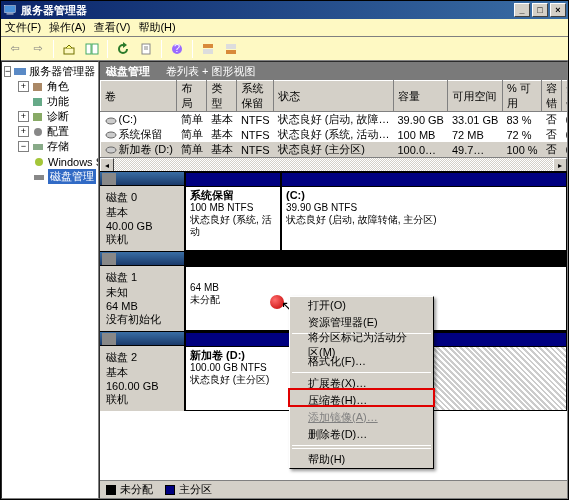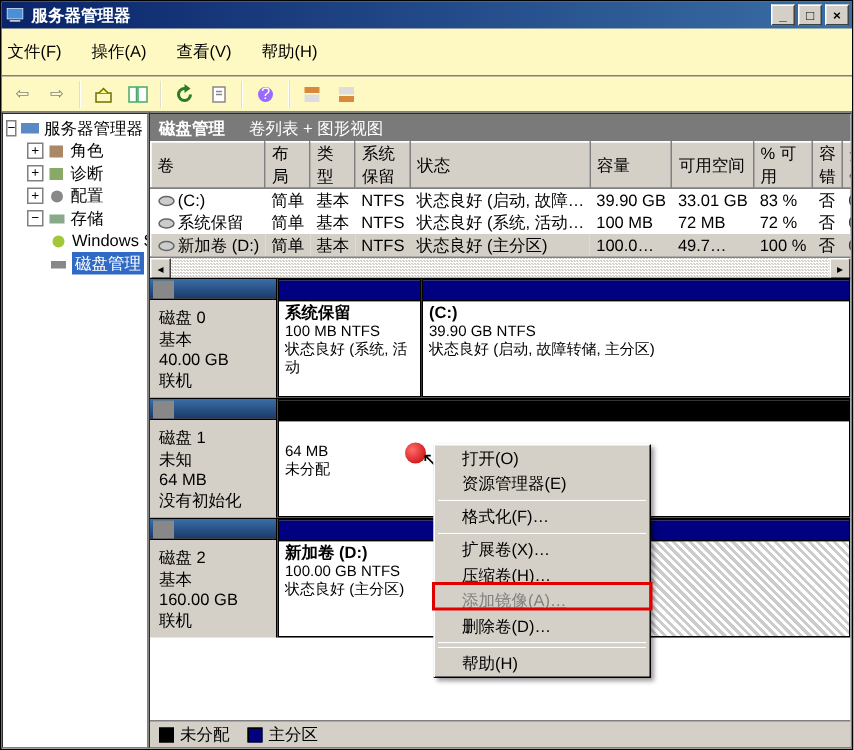--- a/index.html
+++ b/index.html
@@ -2,21 +2,21 @@
 <html><head>
 <meta charset="utf-8">
 <style>
 * { box-sizing: border-box; margin: 0; padding: 0; font-family: "SimSun", "宋体", sans-serif; font-size: 11px; }
 body { background: #d4d0c8; width: 569px; height: 500px; overflow: hidden; }
 .window { width: 569px; height: 500px; border: 1px solid #000; background: #fef9c3; display: flex; flex-direction: column; }
 .titlebar { height: 18px; background: linear-gradient(to right, #0a246a, #3a6ea5); color: #fff; display: flex; align-items: center; padding: 0 2px; font-weight: bold; }
 .titlebar .icon { width: 14px; height: 14px; margin-right: 4px; display: inline-block; }
 .titlebar .spacer { flex: 1; }
 .winbtn { width: 16px; height: 14px; background: #d4d0c8; border: 1px solid #fff; border-right-color: #404040; border-bottom-color: #404040; margin-left: 2px; font-size: 9px; display: flex; align-items: center; justify-content: center; color: #000; }
-.menubar { height: 32px; display: flex; align-items: center; padding: 0 4px; gap: 20px; border-bottom: 1px solid #808080; }
+.menubar { height: 18px; display: flex; align-items: center; padding: 0 4px; gap: 8px; border-bottom: 1px solid #808080; }
 .menubar span { }
 .toolbar { height: 24px; display: flex; align-items: center; padding: 0 4px; gap: 3px; border-bottom: 1px solid #808080; }
 .tbtn { width: 20px; height: 20px; display: flex; align-items: center; justify-content: center; }
 .divider { width: 1px; height: 18px; background: #808080; margin: 0 2px; border-right: 1px solid #fff; }
 .body { flex: 1; display: flex; }
 .tree { width: 98px; background: #fff; border: 1px inset #808080; overflow: hidden; padding: 2px; }
 .tree-item { display: flex; align-items: center; height: 15px; white-space: nowrap; }
 .tree-item .exp { width: 11px; height: 11px; border: 1px solid #808080; display: inline-flex; align-items: center; justify-content: center; font-size: 9px; margin-right: 2px; line-height: 1; }
 .tree-item .ticon { width: 14px; height: 12px; display: inline-block; margin-right: 2px; }
 .tree-item .sel { background: #316ac5; color: #fff; padding: 0 2px; }
@@ -141,20 +141,26 @@
             </svg></span>
         <span>服务器管理器 (W</span>
       </div>
       <div class="tree-sub">
         <div class="tree-item">
             <span class="exp">+</span>
             <span class="ticon"><svg width="14" height="12">
                 <rect x="2" y="2" width="9" height="8" fill="#a86"></rect>
               </svg></span>
             <span>角色</span>
+          </div>
+        <div class="tree-item">
+            <span class="ticon" style="margin-left:13px"><svg width="14" height="12">
+                <rect x="2" y="2" width="9" height="8" fill="#6a8"></rect>
+              </svg></span>
+            <span>功能</span>
           </div>
         <div class="tree-item">
             <span class="exp">+</span>
             <span class="ticon"><svg width="14" height="12">
                 <rect x="2" y="2" width="9" height="8" fill="#8a6"></rect>
               </svg></span>
             <span>诊断</span>
           </div>
         <div class="tree-item">
             <span class="exp">+</span>
@@ -332,20 +338,21 @@
   </div>
 </div>
 
 <div class="red-dot" style="left:270px;top:295px"></div>
 <span class="cursor" style="left:281px;top:298px">↖</span>
 
 <div class="context-menu" style="left:289px;top:296px">
   <div class="mi">打开(O)</div>
   <div class="mi">资源管理器(E)</div>
   <div class="msep"></div>
+  <div class="mi">将分区标记为活动分区(M)</div>
   <div class="mi">格式化(F)…</div>
   <div class="msep"></div>
   <div class="mi">扩展卷(X)…</div>
   <div class="mi">压缩卷(H)…</div>
   <div class="mi disabled">添加镜像(A)…</div>
   <div class="mi">删除卷(D)…</div>
   <div class="msep"></div>
   <div class="msep"></div>
   <div class="mi">帮助(H)</div>
 </div>

